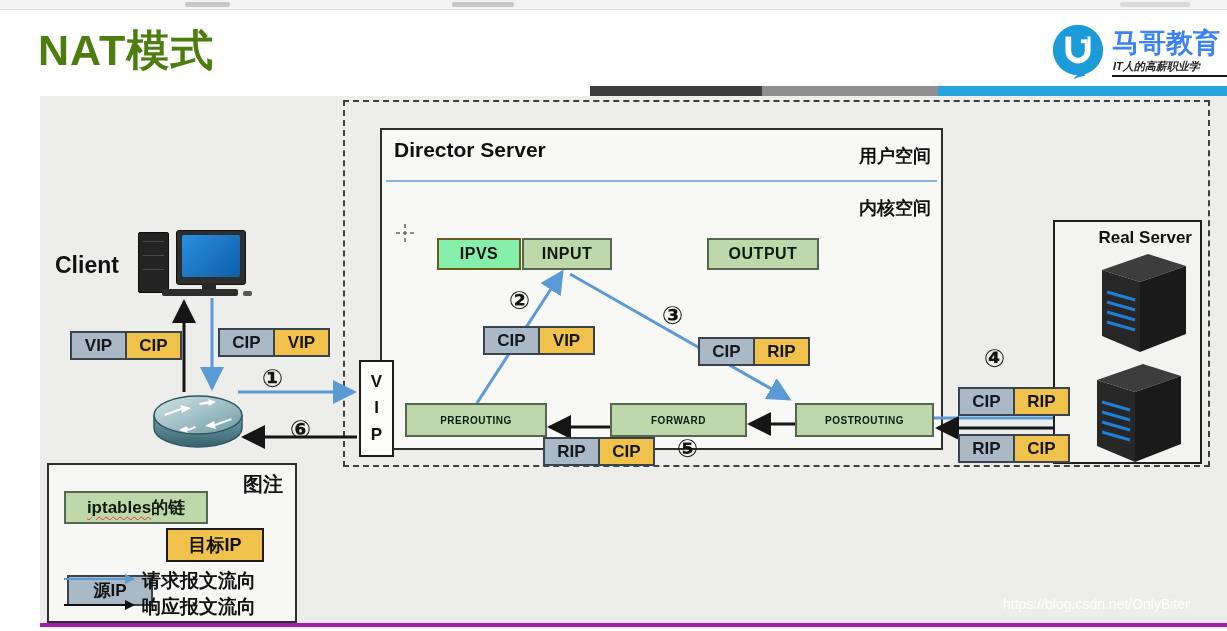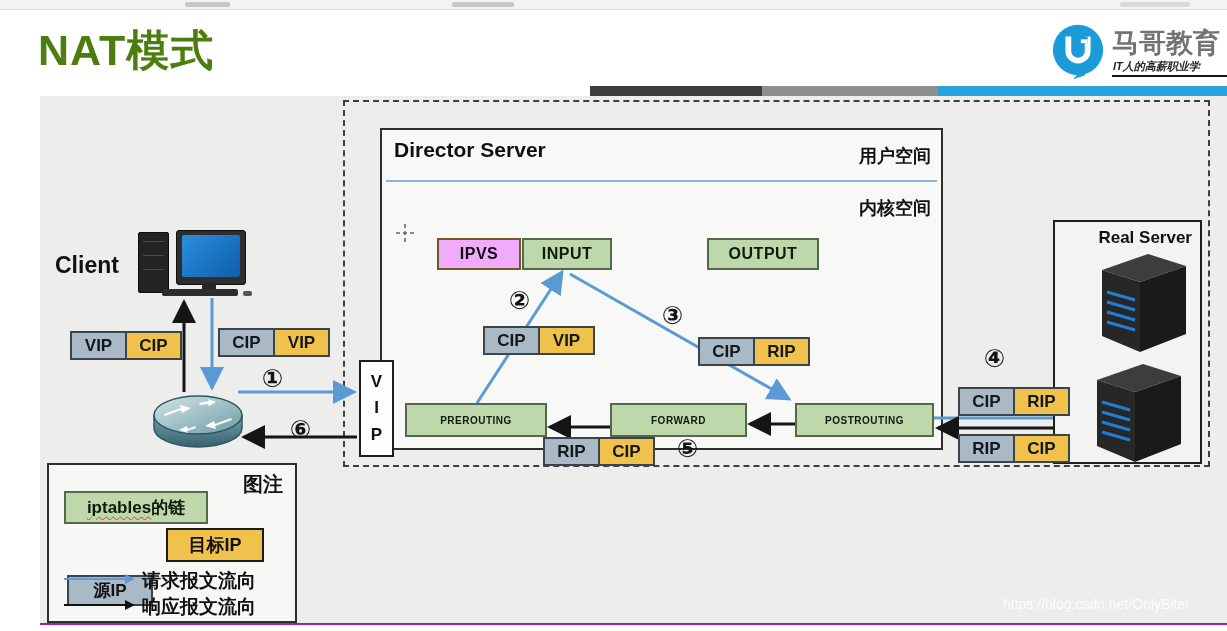--- a/index.html
+++ b/index.html
@@ -5,39 +5,39 @@
   html,body{margin:0;padding:0;background:#fff;}
   body{font-family:"Liberation Sans","DejaVu Sans",sans-serif;color:#111;}
   .stage{position:relative;width:1227px;height:631px;overflow:hidden;background:#fff;}
 
   
   .topstrip{position:absolute;left:0;top:0;width:1227px;height:9px;background:#f3f3f2;border-bottom:1px solid #dcdcdc;}
   .topstrip .bit{position:absolute;top:2px;height:5px;background:#c7c7c7;border-radius:2px;}
 
   
   .title{position:absolute;left:38px;top:22px;font-size:43px;font-weight:800;letter-spacing:1px;color:#4d7c0f;}
-  .brand-name{position:absolute;left:1112px;top:25px;width:115px;font-size:27px;font-weight:800;color:#737373;white-space:nowrap;overflow:hidden;}
+  .brand-name{position:absolute;left:1112px;top:25px;width:115px;font-size:27px;font-weight:800;color:#3b82f6;white-space:nowrap;overflow:hidden;}
   .brand-tagline{position:absolute;left:1113px;top:59px;width:114px;font-size:11px;font-weight:600;font-style:italic;color:#222;white-space:nowrap;overflow:hidden;}
   .brand-underline{position:absolute;left:1112px;top:75px;width:115px;height:2px;background:#151515;}
   .grad-bar{position:absolute;top:86px;height:10px;}
   .grad-dark{left:590px;width:172px;background:#3d3d3d;}
   .grad-gray{left:762px;width:176px;background:#8e8e8e;}
   .grad-blue{left:938px;width:289px;background:#29a3dc;}
 
   
-  .canvas{position:absolute;left:40px;top:96px;width:1187px;height:527px;background:#ededec;border-bottom:2px solid #a21caf;}
+  .canvas{position:absolute;left:40px;top:96px;width:1187px;height:527px;background:#ededec;border-bottom:4px solid #a21caf;}
   .dashed-box{position:absolute;left:303px;top:4px;width:863px;height:363px;border:2px dashed #3f3f3f;}
   .director-box{position:absolute;left:340px;top:32px;width:559px;height:318px;border:2px solid #2e2e2e;background:#f8f8f7;}
   .director-title{position:absolute;left:12px;top:8px;font-size:21px;font-weight:800;color:#101010;}
   .space-label{position:absolute;right:10px;font-size:18px;font-weight:800;color:#101010;}
   .blue-divider{position:absolute;left:4px;right:4px;top:50px;height:2px;background:#88b4de;}
 
   .node{position:absolute;display:flex;align-items:center;justify-content:center;font-weight:800;z-index:3;}
   .green{background:#bed8ac;border:2px solid #55684d;color:#0d1a0d;}
-  .orange{background:#f0abfc;border:2px solid #6e5a1d;color:#101010;}
+  .orange{background:#86efac;border:2px solid #6e5a1d;color:#101010;}
   .chainfont{font-size:10px;letter-spacing:0.5px;}
   .topfont{font-size:16px;letter-spacing:0.5px;}
 
   .vipbox{position:absolute;left:319px;top:264px;width:31px;height:93px;background:#fdfdfc;border:2px solid #1d1d1d;display:flex;flex-direction:column;align-items:center;justify-content:center;font-size:17px;font-weight:800;line-height:1.55;z-index:4;}
 
   .pair{position:absolute;display:flex;z-index:4;}
   .pair .cell{width:53px;height:25px;display:flex;align-items:center;justify-content:center;font-size:17px;font-weight:800;border:2px solid #3b434c;color:#14181c;}
   .cell.gray{background:#a9b9c6;border-right-width:1px;}
   .cell.yellow{background:#f1c24b;border-left-width:1px;}
 

